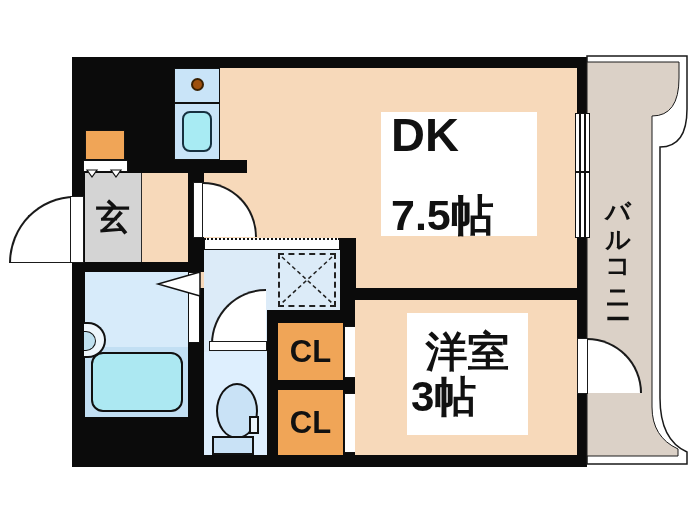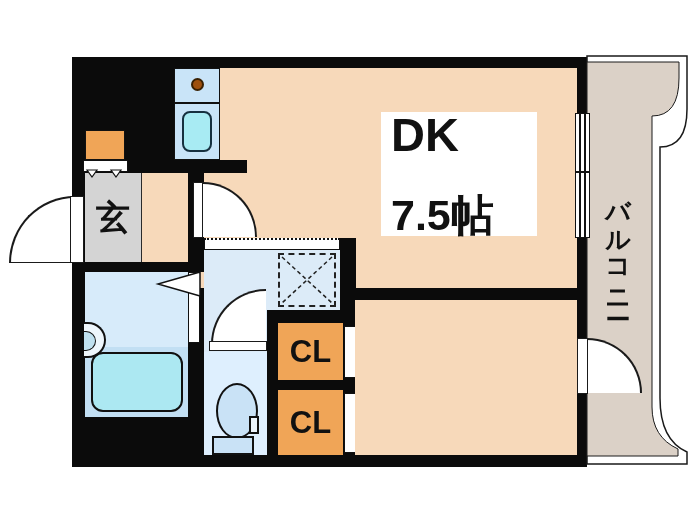--- a/index.html
+++ b/index.html
@@ -121,14 +121,18 @@
   <div class="abs door-arc arc-tr" style="left:203px;top:182px;width:54px;height:55px;"></div>
   <div class="abs leaf" style="left:193px;top:182px;width:10px;height:56px;"></div>
 
   <div class="abs door-arc arc-tl" style="left:9px;top:196px;width:66px;height:67px;border-bottom:1px solid #1a1a1a;"></div>
   <div class="abs leaf" style="left:70px;top:196px;width:14px;height:67px;"></div>
 
   <div class="abs label-box" style="left:381px;top:112px;width:156px;height:124px;padding-left:10px;">
     <span class="big" style="font-size:47px;">DK</span>
     <span class="big" style="font-size:43px;margin-top:31px;">7.5帖</span>
   </div>
+  <div class="abs label-box" style="left:407px;top:313px;width:121px;height:122px;align-items:center;">
+    <span class="big" style="font-size:42px;">洋室</span>
+    <span class="big" style="font-size:42px;align-self:flex-start;padding-left:4px;">3帖</span>
+  </div>
 
 </div>
 
 </body></html>

